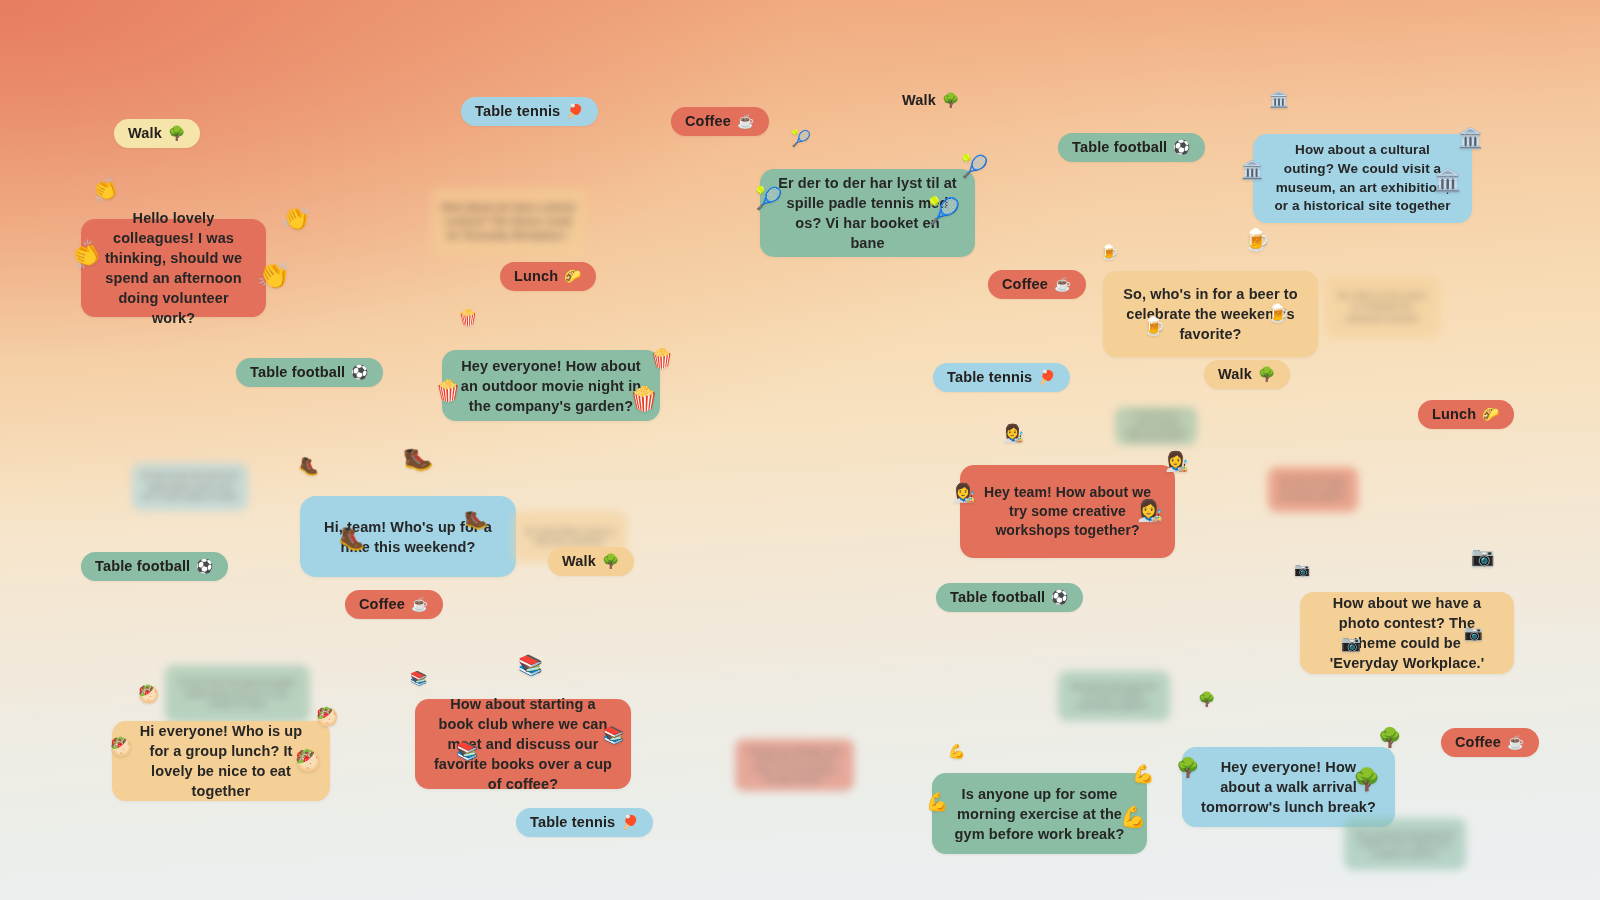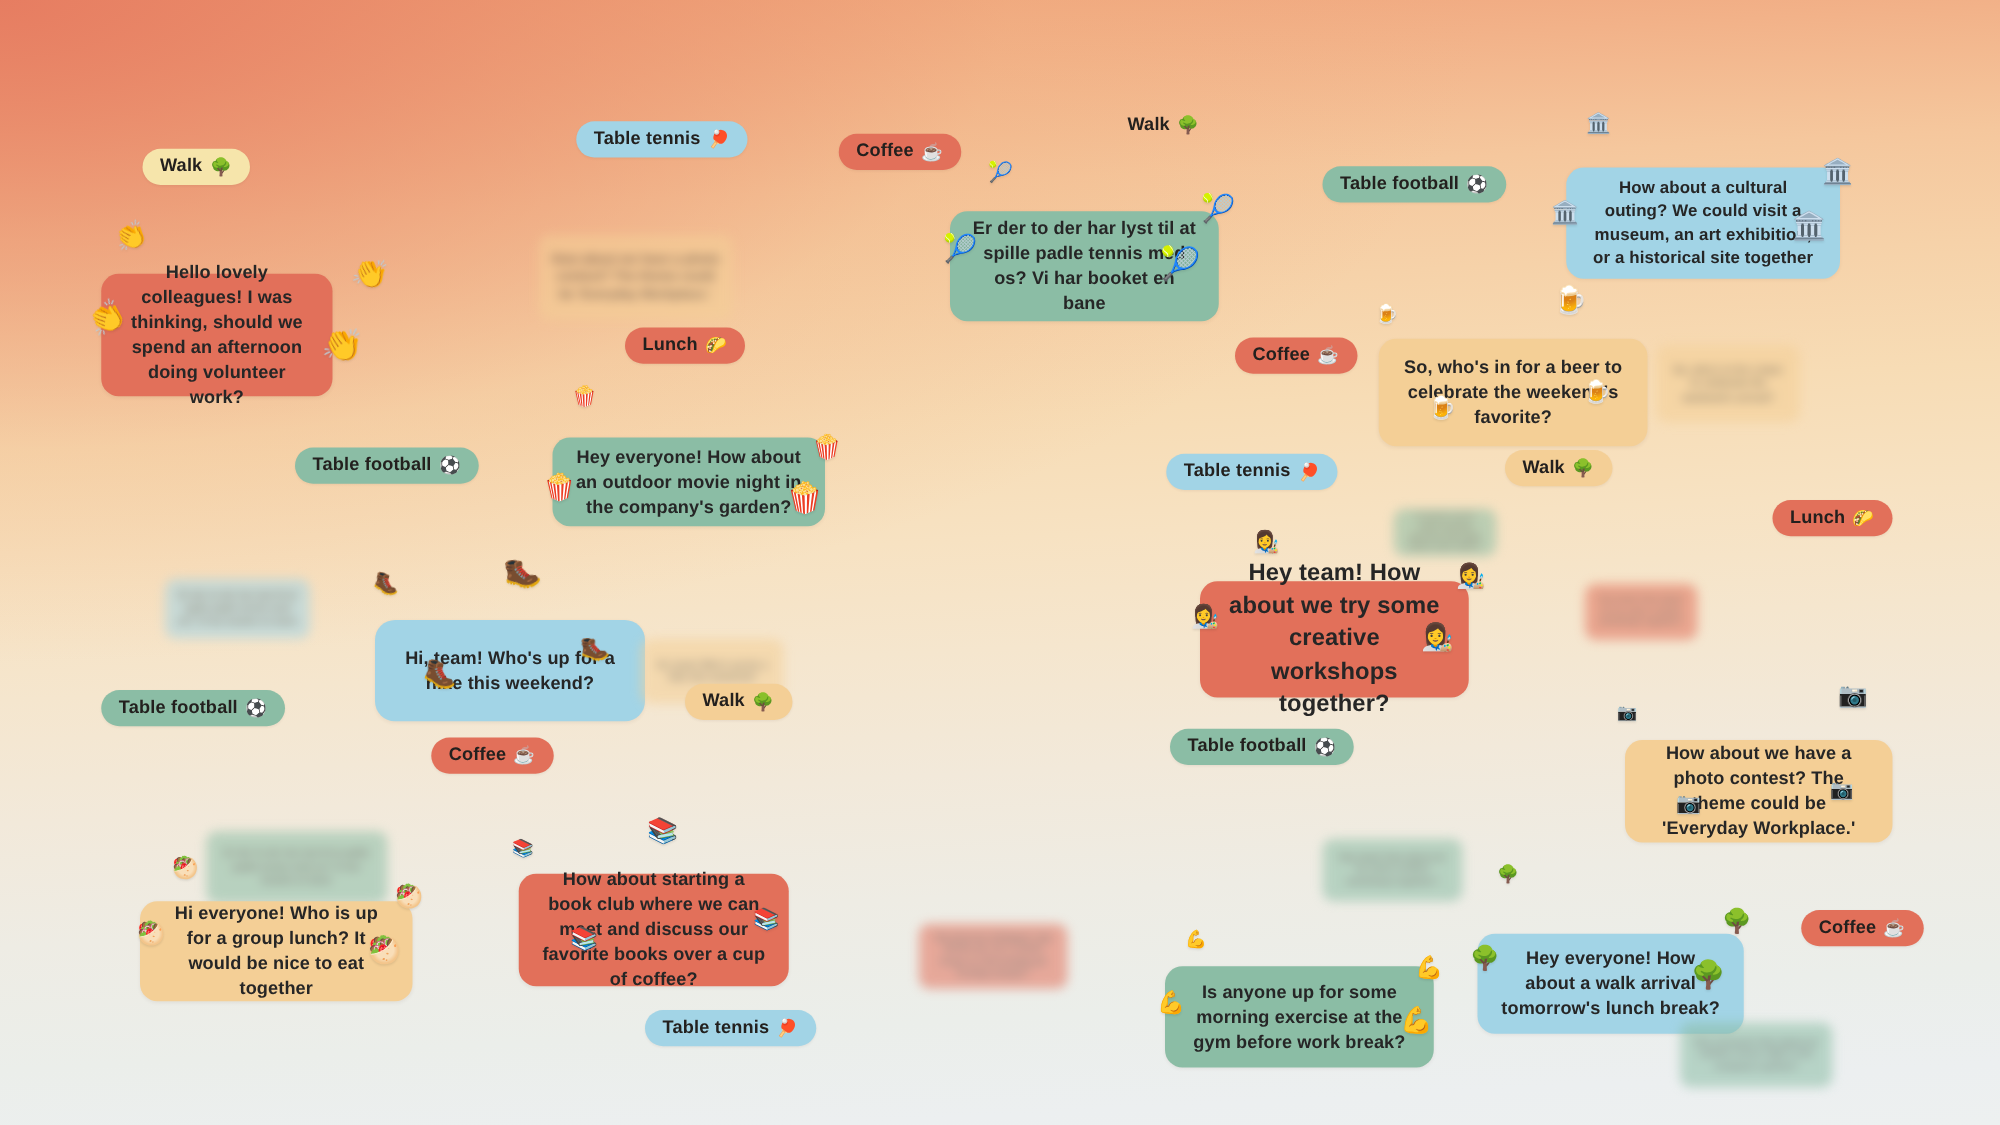--- a/index.html
+++ b/index.html
@@ -129,37 +129,37 @@
       </div>
       <div class="bubble c-blue blur" style="left: 132px; top: 430px; width: 116px; height: 48px; font-size: 7.5px; padding: 6px 9px; border-radius: 9px;">
         <span class="txt">Er der to der har lyst til at spille padle tennis med os? Vi har booket en bane</span>
       </div>
       <div class="bubble c-blue" style="left: 300px; top: 463px; width: 216px; height: 81px; font-size: 14.5px; border-radius: 16px;">
         <span class="txt">Hi, team! Who's up for a hike this weekend?</span>
       </div>
       <div class="bubble c-sand blur" style="left: 513px; top: 478px; width: 114px; height: 52px; font-size: 7.5px; padding: 6px 9px; border-radius: 9px;">
         <span class="txt">Hi, team! Who's up for a hike this weekend?</span>
       </div>
-      <div class="bubble c-red" style="left: 960px; top: 432px; width: 215px; height: 93px; font-size: 19px;">
+      <div class="bubble c-red" style="left: 960px; top: 432px; width: 215px; height: 93px; font-size: 14px;">
         <span class="txt">Hey team! How about we try some creative workshops together?</span>
       </div>
       <div class="bubble c-green blur" style="left: 1115px; top: 374px; width: 82px; height: 38px; font-size: 6px; padding: 6px 9px; border-radius: 9px;">
         <span class="txt">Is anyone up for some morning exercise at the gym before work starts?</span>
       </div>
       <div class="bubble c-red blur" style="left: 1268px; top: 434px; width: 90px; height: 45px; font-size: 6.5px; padding: 6px 9px; border-radius: 9px;">
         <span class="txt">Hey team! How about we try some creative workshops together?</span>
       </div>
       <div class="bubble c-sand" style="left: 1300px; top: 559px; width: 214px; height: 82px; font-size: 14.5px;">
         <span class="txt">How about we have a photo contest? The theme could be 'Everyday Workplace.'</span>
       </div>
       <div class="bubble c-green blur" style="left: 165px; top: 632px; width: 145px; height: 58px; font-size: 7.5px; padding: 6px 9px; border-radius: 9px;">
         <span class="txt">Er der to der har lyst til at spille padle tennis med os? Vi har booket en bane</span>
       </div>
       <div class="bubble c-sand" style="left: 112px; top: 688px; width: 218px; height: 80px; font-size: 14.5px;">
-        <span class="txt">Hi everyone! Who is up for a group lunch? It would be nice to eat together</span>
+        <span class="txt">Hi everyone! Who is up for a group lunch? It lovely be nice to eat together</span>
       </div>
       <div class="bubble c-red" style="left: 415px; top: 666px; width: 216px; height: 90px; font-size: 14.5px;">
         <span class="txt">How about starting a book club where we can meet and discuss our favorite books over a cup of coffee?</span>
       </div>
       <div class="bubble c-green blur" style="left: 1058px; top: 638px; width: 112px; height: 50px; font-size: 7px; padding: 6px 9px; border-radius: 9px;">
         <span class="txt">Hey team! How about we try some creative workshops together?</span>
       </div>
       <div class="bubble c-red blur" style="left: 735px; top: 706px; width: 119px; height: 52px; font-size: 7px; padding: 6px 9px; border-radius: 9px;">
         <span class="txt">Hej alverens kollegaer! Jeg tænkte på, om vi skulle bruge en eftermiddag på frivilligt arbejde?</span>
       </div>

